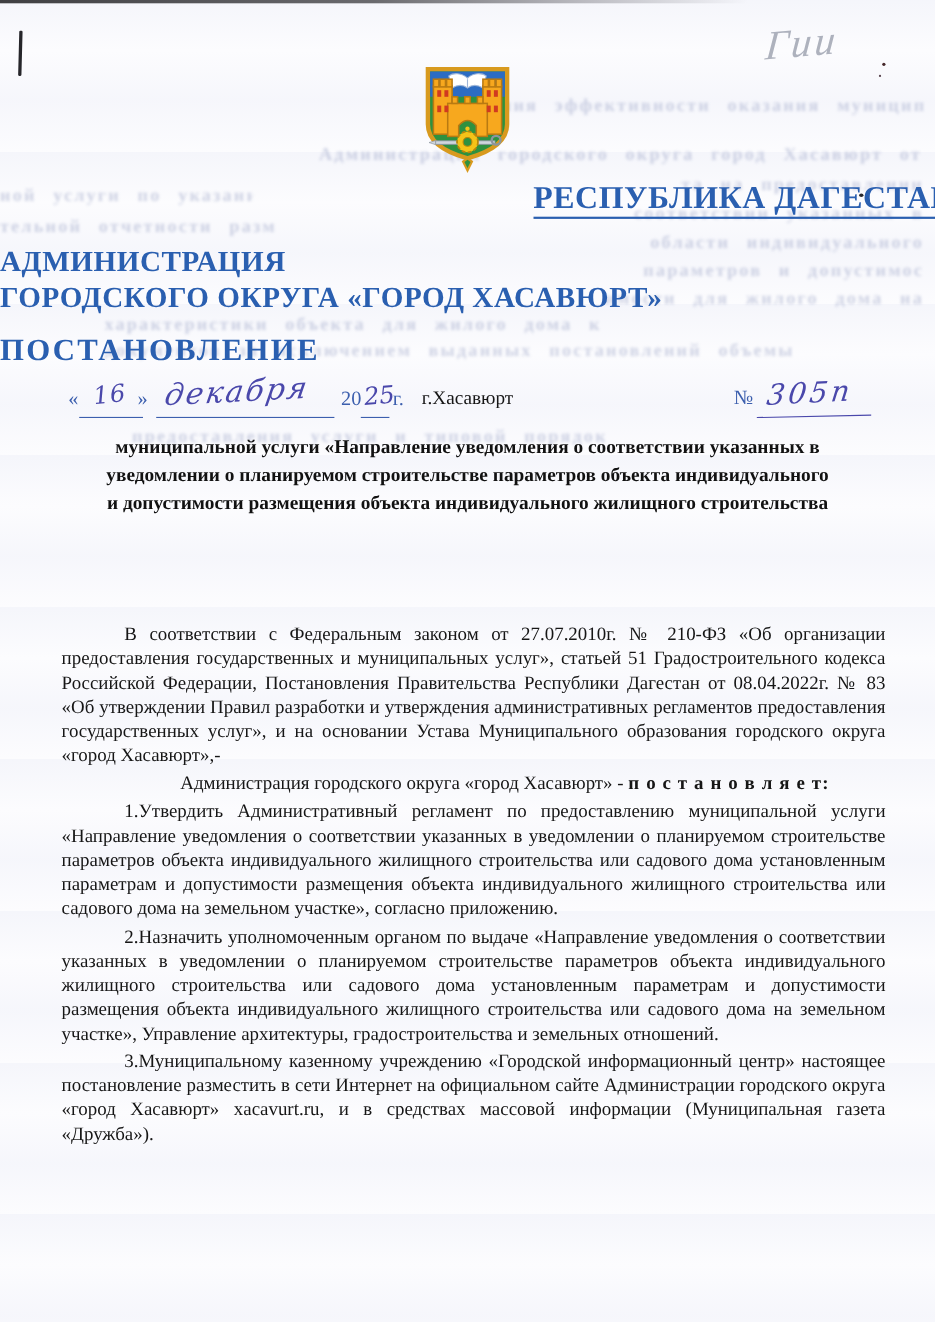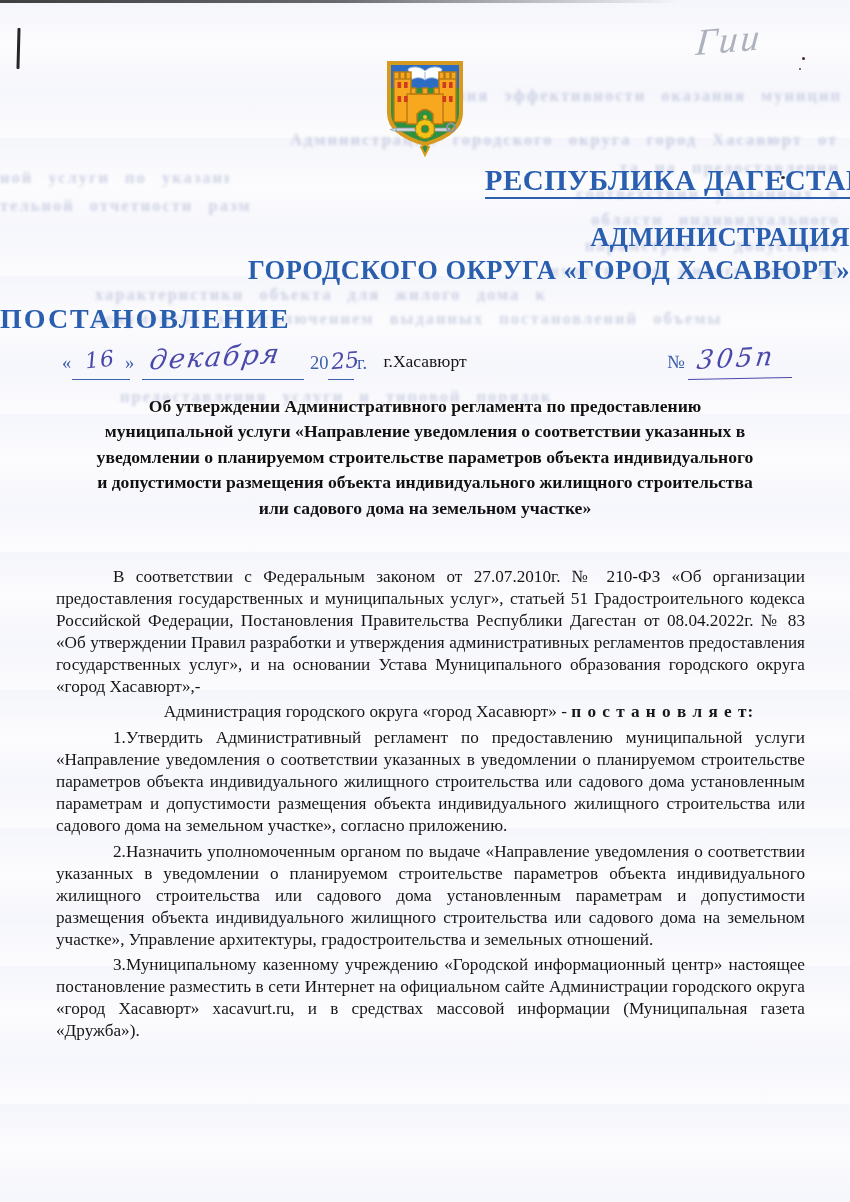--- a/index.html
+++ b/index.html
@@ -26,21 +26,21 @@
   
   .ghost{position:absolute;color:#8e98bf;opacity:.42;filter:blur(1.5px);
     font-weight:bold;font-size:16.5px;letter-spacing:2px;word-spacing:9px;white-space:nowrap;overflow:hidden;}
   .ghost.right{text-align:right;}
   
   .emblem{position:absolute;left:377px;top:58px;width:96px;height:100px;}
   
   .h-republic{position:absolute;top:164px;left:0;width:100%;text-align:right;
     color:#2a5fb0;font-weight:bold;font-size:29px;letter-spacing:.5px;margin-left:19px;}
   .h-republic span{border-bottom:2.5px solid #2a5fb0;padding-bottom:1px;}
-  .h-org{position:absolute;top:221px;left:0;width:100%;text-align:right;
+  .h-org{position:absolute;top:221px;left:0;width:100%;text-align:left;
     color:#2a5fb0;font-weight:bold;font-size:26.5px;line-height:33px;letter-spacing:.5px;}
   .h-doctype{position:absolute;top:303px;left:0;width:100%;text-align:left;
     color:#2a5fb0;font-weight:bold;font-size:28px;letter-spacing:2px;}
   
   .dateline{position:absolute;top:343px;left:0;width:100%;height:46px;font-size:18.5px;}
   .printed{color:#3c5fae;}
   .ink{color:#4a48ab;font-style:italic;font-family:"DejaVu Serif",serif;}
   .dl-abs{position:absolute;white-space:nowrap;}
   .hand-day{font-size:22px;transform:rotate(-6deg);display:inline-block;letter-spacing:1px;}
   .hand-month{font-size:27px;transform:rotate(-3deg) skewX(-12deg);display:inline-block;letter-spacing:2px;}
@@ -154,25 +154,23 @@
     <span class="dl-abs ink hand-year" style="left:331px;top:5px;">25</span>
     <span class="u-line" style="left:328px;top:36px;width:26px;"></span>
     <span class="dl-abs printed" style="left:357px;top:10px;">г.</span>
     <span class="dl-city">г.Хасавюрт</span>
     <span class="dl-abs printed" style="left:667px;top:9px;">№</span>
     <span class="dl-abs ink hand-num" style="left:697px;top:0px;">305п</span>
     <span class="u-line u-ink" style="left:688px;top:35px;width:104px;"></span>
   </div>
 
   <div class="doc-title">
-    <div>Об утверждении Административного регламента по предоставлению</div>
     <div>муниципальной услуги «Направление уведомления о соответствии указанных в</div>
     <div>уведомлении о планируемом строительстве параметров объекта индивидуального</div>
     <div>и допустимости размещения объекта индивидуального жилищного строительства</div>
-    <div>или садового дома на земельном участке»</div>
   </div>
 
   <div class="doc-body">
     <p>В соответствии с Федеральным законом от 27.07.2010г. № 210-ФЗ «Об организации предоставления государственных и муниципальных услуг», статьей 51 Градостроительного кодекса Российской Федерации, Постановления Правительства Республики Дагестан от 08.04.2022г. № 83 «Об утверждении Правил разработки и утверждения административных регламентов предоставления государственных услуг», и на основании Устава Муниципального образования городского округа «город Хасавюрт»,-</p>
     <p class="resolve"><span>Администрация городского округа «город Хасавюрт» - </span><span class="spaced">п о с т а н о в л я е т:</span></p>
     <p>1.Утвердить Административный регламент по предоставлению муниципальной услуги «Направление уведомления о соответствии указанных в уведомлении о планируемом строительстве параметров объекта индивидуального жилищного строительства или садового дома установленным параметрам и допустимости размещения объекта индивидуального жилищного строительства или садового дома на земельном участке», согласно приложению.</p>
     <p>2.Назначить уполномоченным органом по выдаче «Направление уведомления о соответствии указанных в уведомлении о планируемом строительстве параметров объекта индивидуального жилищного строительства или садового дома установленным параметрам и допустимости размещения объекта индивидуального жилищного строительства или садового дома на земельном участке», Управление архитектуры, градостроительства и земельных отношений.</p>
     <p>3.Муниципальному казенному учреждению «Городской информационный центр» настоящее постановление разместить в сети Интернет на официальном сайте Администрации городского округа «город Хасавюрт» xacavurt.ru, и в средствах массовой информации (Муниципальная газета «Дружба»).</p>
   </div>
 

